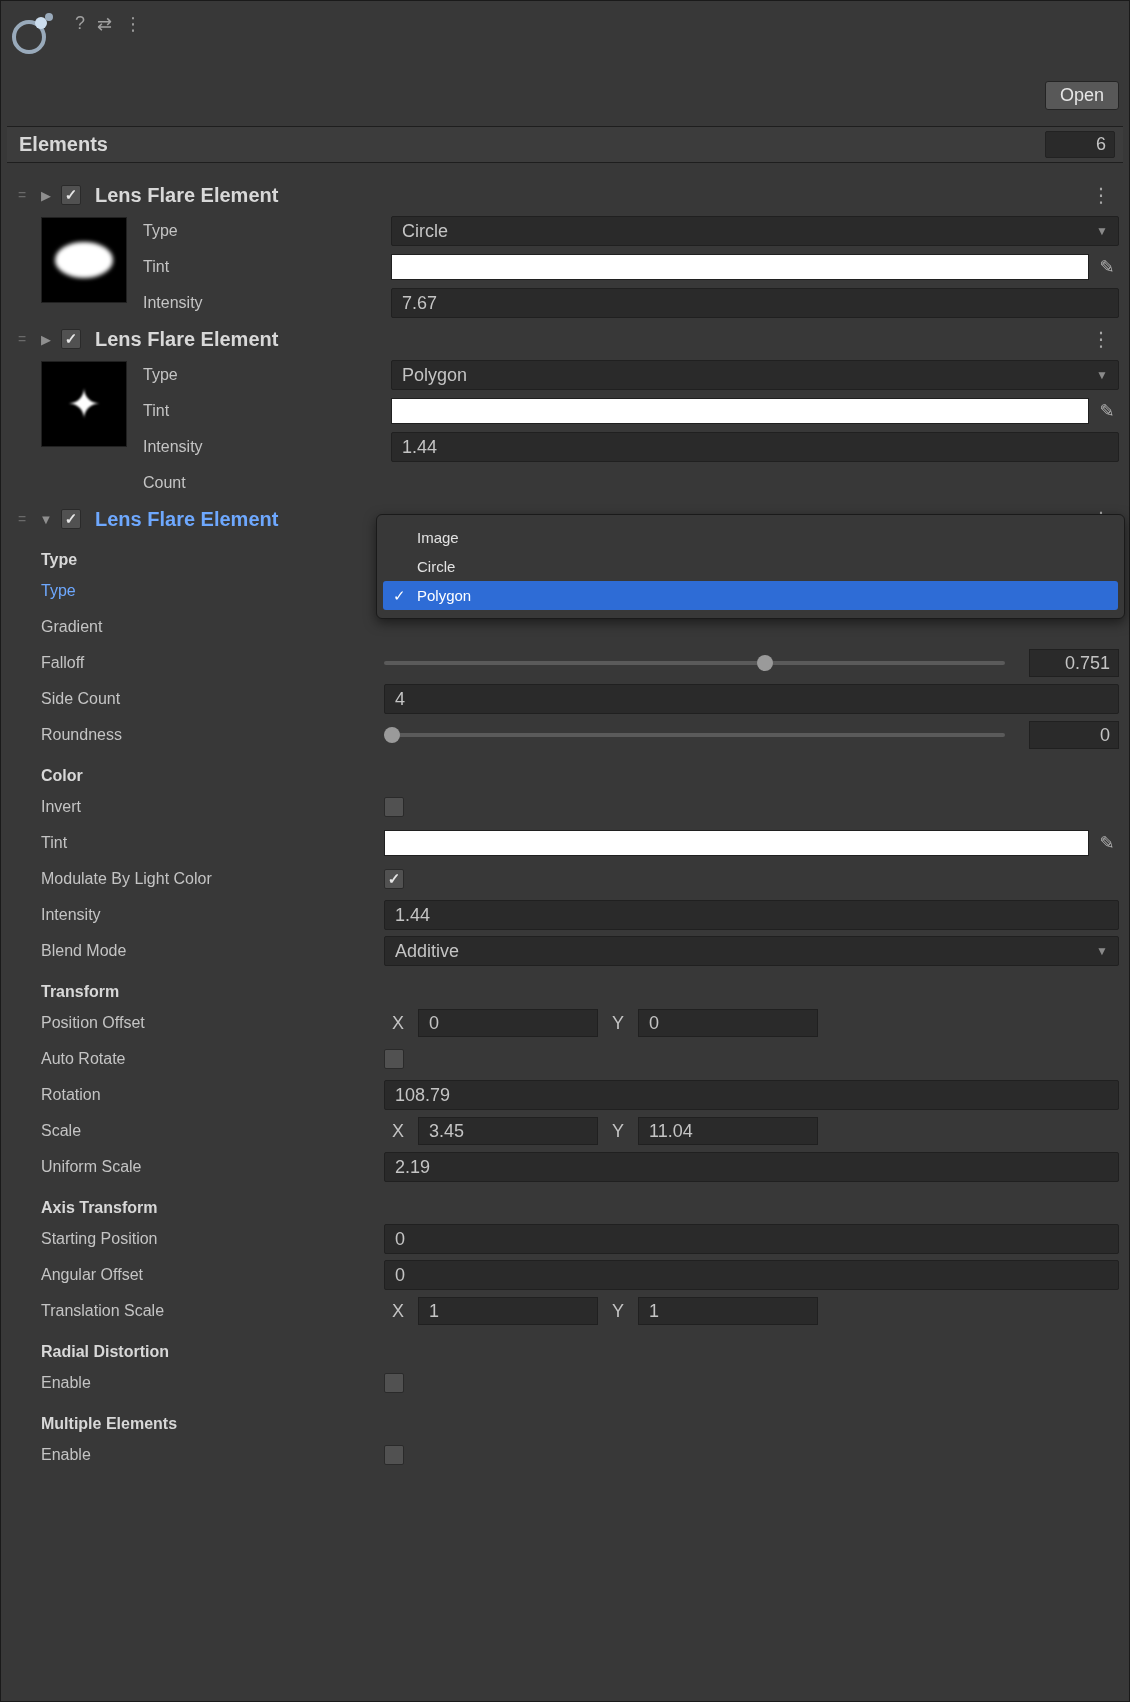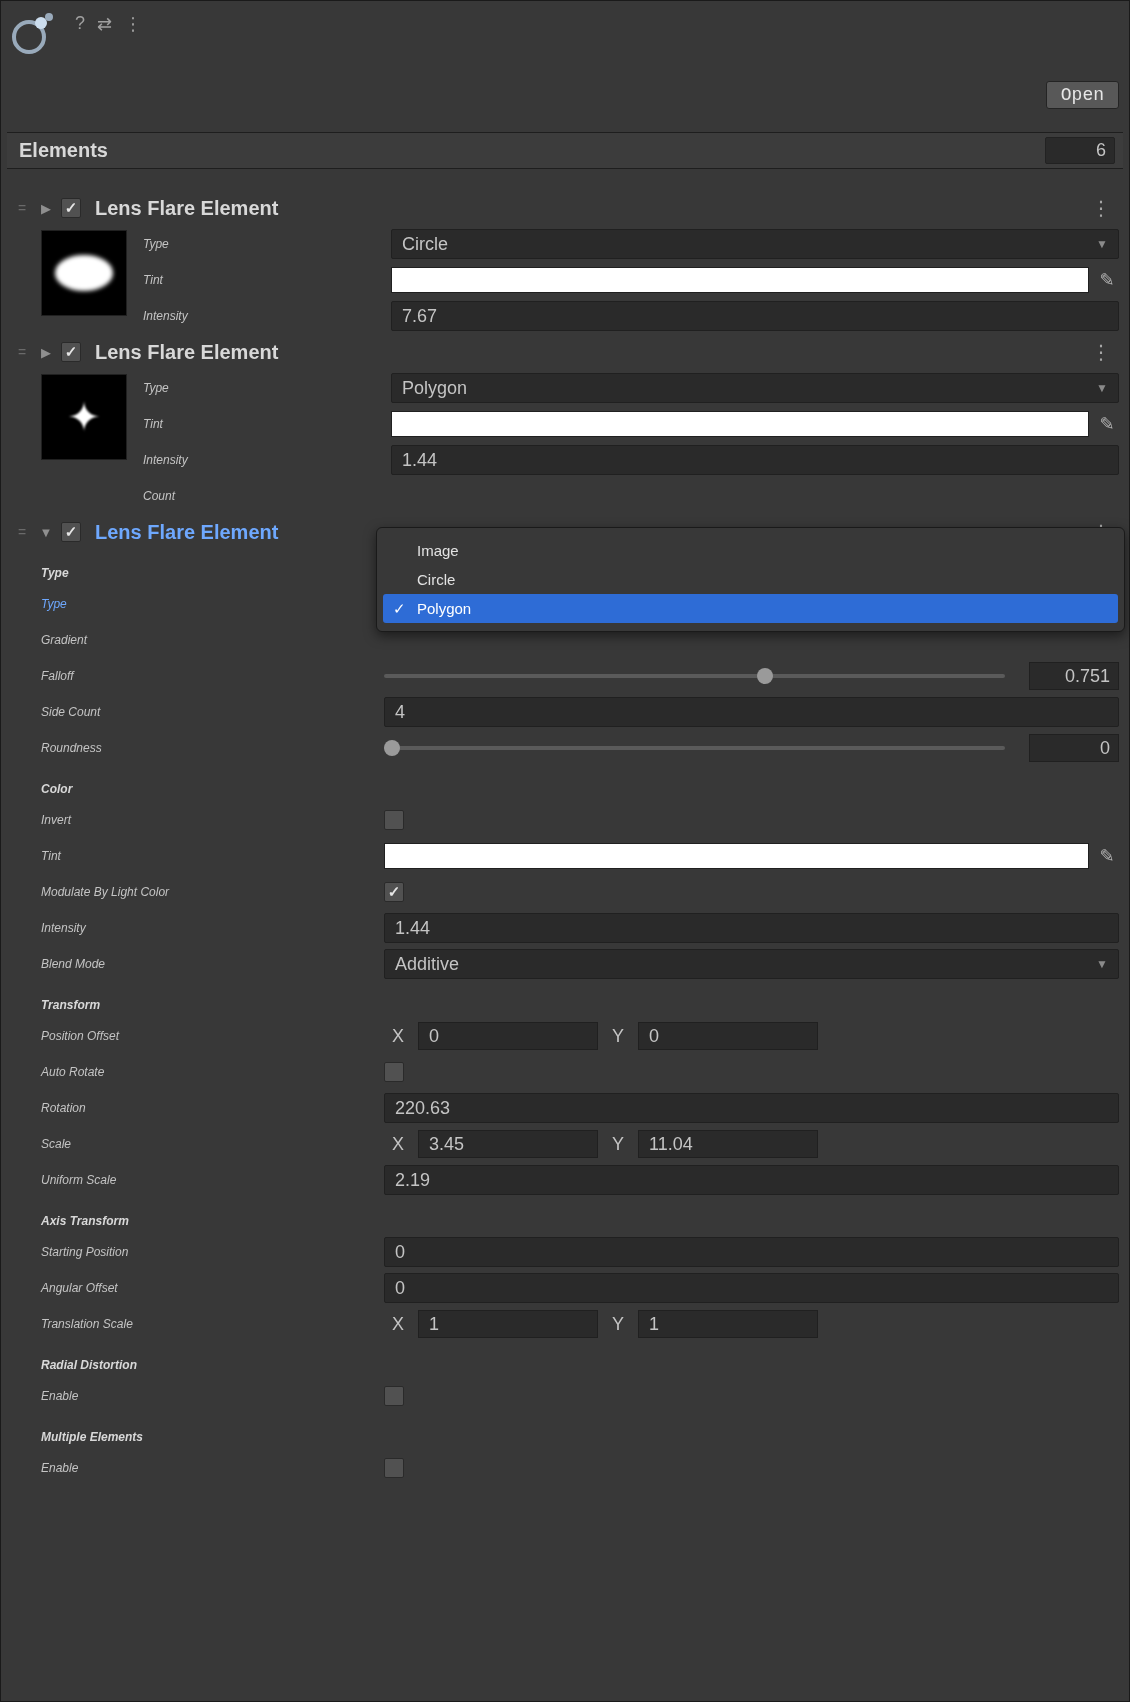--- a/index.html
+++ b/index.html
@@ -30,27 +30,26 @@
     margin-right: 20px;
     position: relative;
   }
   .asset-title { flex: 1; color: #c4c4c4; font-size: 19px; padding-top: 2px; }
   .header-icons { display: flex; gap: 12px; color: #a0a0a0; font-size: 18px; padding-top: 2px;}
   .open-row { display:flex; justify-content:flex-end; padding: 0 10px 8px 0;}
   .open-btn {
     background: #585858; color: #e6e6e6; border: 1px solid #242424;
     border-radius: 3px; padding: 3px 14px; font-size: 18px;
     cursor: pointer;
-    font-family: Liberation Mono, monospace;
   }
   
   .elements-bar {
     display:flex; align-items:center;
     background: #3c3c3c; border-top:1px solid #1e1e1e; border-bottom:1px solid #1e1e1e;
-    padding: 4px 8px 4px 12px; margin: 15px 6px;
+    padding: 4px 8px 4px 12px; margin: 8px 6px;
   }
   .elements-bar .title { font-weight:700; color:#d8d8d8; flex:1; font-size:20px;}
   .count-box {
     background:#2a2a2a; border:1px solid #222; color:#c4c4c4;
     width:70px; text-align:right; padding:2px 8px; border-radius:2px; font-size:18px;
   }
   .content { padding: 6px 10px 20px 10px; }
   
   .foldout-row { display:flex; align-items:center; height:36px; gap:6px;}
   .drag-handle { color:#6a6a6a; font-size:14px; width:20px; text-align:center; letter-spacing:-2px;}
@@ -59,21 +58,21 @@
     width:20px; height:20px; background:#515151; border:1px solid #2a2a2a; border-radius:2px;
     display:inline-flex; align-items:center; justify-content:center; color:#e6e6e6; font-size:15px;
     cursor:pointer;
   }
   .checkbox.checked::after{content:"✓"; font-weight:bold;}
   .fold-title { font-weight:700; color:#d8d8d8; padding-left:8px; font-size:20px;}
   .fold-title.active { color:#6ea8fe;}
   .kebab { margin-left:auto; color:#a6a6a6; padding:0 8px; font-size:20px; cursor:pointer;}
   
   .row { display:flex; align-items:center; min-height:36px;}
-  .label { width:335px; padding-left:0; color:#c4c4c4; font-size:12px;font-style:italic;}
+  .label { width:335px; padding-left:0; color:#c4c4c4; font-size:16px;}
   .label.indent1 { padding-left:130px; width:380px;}
   .label.section { font-weight:700; color:#d8d8d8; padding-top:14px; padding-bottom:4px;}
   .label.active { color:#6ea8fe;}
   .field { flex:1; display:flex; align-items:center; gap:6px;padding-left:8px;}
   .dropdown, .num-input, .text-input {
     background:#2a2a2a; border:1px solid #202020; color:#c4c4c4;
     border-radius:2px; height:30px; padding:0 10px; font-size:18px;
     display:flex; align-items:center;
   }
   .dropdown { flex:1; position:relative; cursor:pointer;}
@@ -337,21 +336,21 @@
       </div>
       <div class="row">
         <div class="label">Auto Rotate</div>
         <div class="field">
             <span class="checkbox"></span>
           </div>
       </div>
       <div class="row">
         <div class="label">Rotation</div>
         <div class="field">
-            <div class="num-input">220.63</div>
+            <div class="num-input">108.79</div>
           </div>
       </div>
       <div class="row">
         <div class="label">Scale</div>
         <div class="field">
           <span class="xy-label">X</span>
           <div class="xy-input">3.45</div>
           <span class="xy-label">Y</span>
           <div class="xy-input">11.04</div>
         </div>

